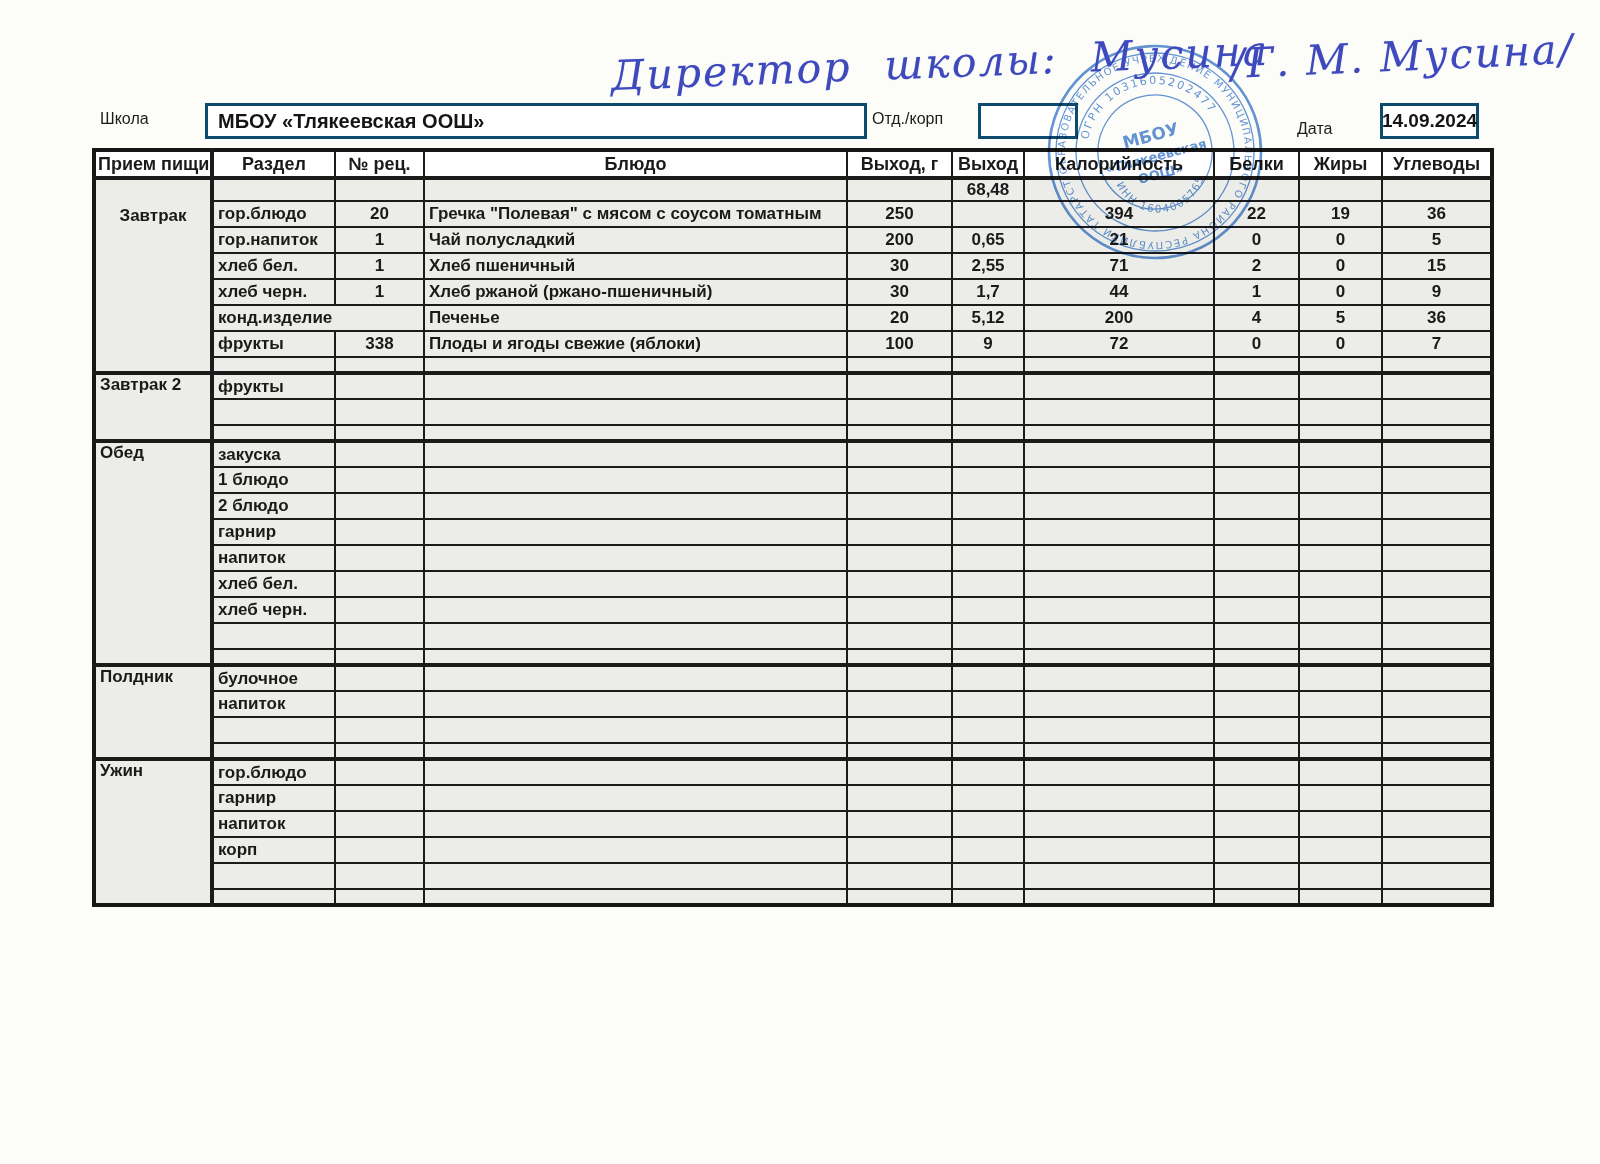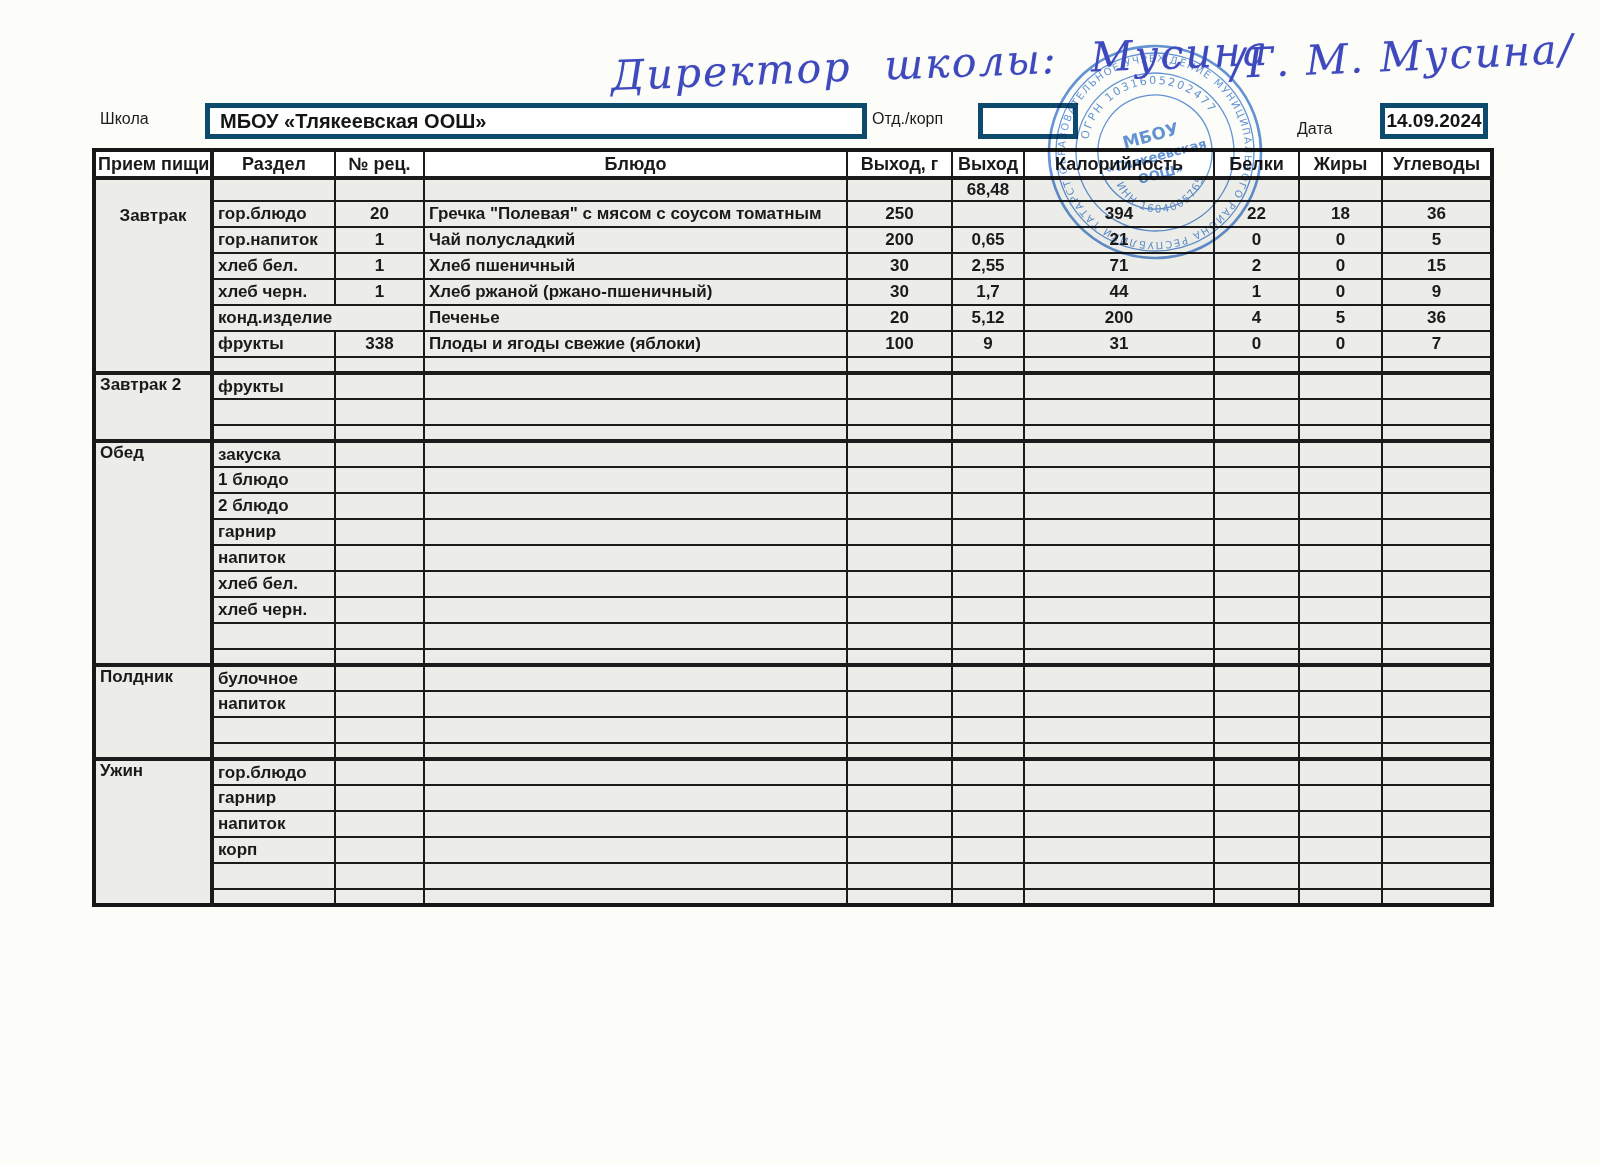--- a/index.html
+++ b/index.html
@@ -15,29 +15,29 @@
     overflow:hidden;
   }
   
   .form-label{
     position:absolute;
     font-size:16px;color:#1c1c1c;
     white-space:nowrap;
   }
   .form-box{
     position:absolute;
-    border:5px solid #0c4a6e;
+    border:3px solid #0c4a6e;
     background:#ffffff;
     box-sizing:border-box;
     display:flex;align-items:center;
   }
   .form-box.school{left:205px;top:103px;width:662px;height:36px;padding-left:10px;
     font-size:20px;font-weight:bold;color:#151515;}
   .form-box.dept{left:978px;top:103px;width:100px;height:36px;}
-  .form-box.date{left:1380px;top:103px;width:108px;height:36px;justify-content:center;
+  .form-box.date{left:1380px;top:103px;width:99px;height:36px;justify-content:center;
     font-size:19px;font-weight:bold;color:#151515;}
   
   table.menu{
     position:absolute;left:92px;top:148px;
     width:1398px;
     border-collapse:collapse;
     table-layout:fixed;
     border:4px solid #161616;
     padding-left:18px;
   }
@@ -163,21 +163,21 @@
           <td class="empty c8"></td>
         </tr>
         <tr class="normal">
           <td class="filled c0">гор.блюдо</td>
           <td class="filled c1">20</td>
           <td class="filled c2">Гречка "Полевая" с мясом с соусом томатным</td>
           <td class="filled c3">250</td>
           <td class="empty c4"></td>
           <td class="filled c5">394</td>
           <td class="filled c6">22</td>
-          <td class="filled c7">18</td>
+          <td class="filled c7">19</td>
           <td class="filled c8">36</td>
         </tr>
         <tr class="normal">
           <td class="filled c0">гор.напиток</td>
           <td class="filled c1">1</td>
           <td class="filled c2">Чай полусладкий</td>
           <td class="filled c3">200</td>
           <td class="filled c4">0,65</td>
           <td class="filled c5">21</td>
           <td class="filled c6">0</td>
@@ -215,21 +215,21 @@
           <td class="filled c6">4</td>
           <td class="filled c7">5</td>
           <td class="filled c8">36</td>
         </tr>
         <tr class="normal">
           <td class="filled c0">фрукты</td>
           <td class="filled c1">338</td>
           <td class="filled c2">Плоды и ягоды свежие (яблоки)</td>
           <td class="filled c3">100</td>
           <td class="filled c4">9</td>
-          <td class="filled c5">31</td>
+          <td class="filled c5">72</td>
           <td class="filled c6">0</td>
           <td class="filled c7">0</td>
           <td class="filled c8">7</td>
         </tr>
         <tr class="thin">
           <td class="empty c0"></td>
           <td class="empty c1"></td>
           <td class="empty c2"></td>
           <td class="empty c3"></td>
           <td class="empty c4"></td>

